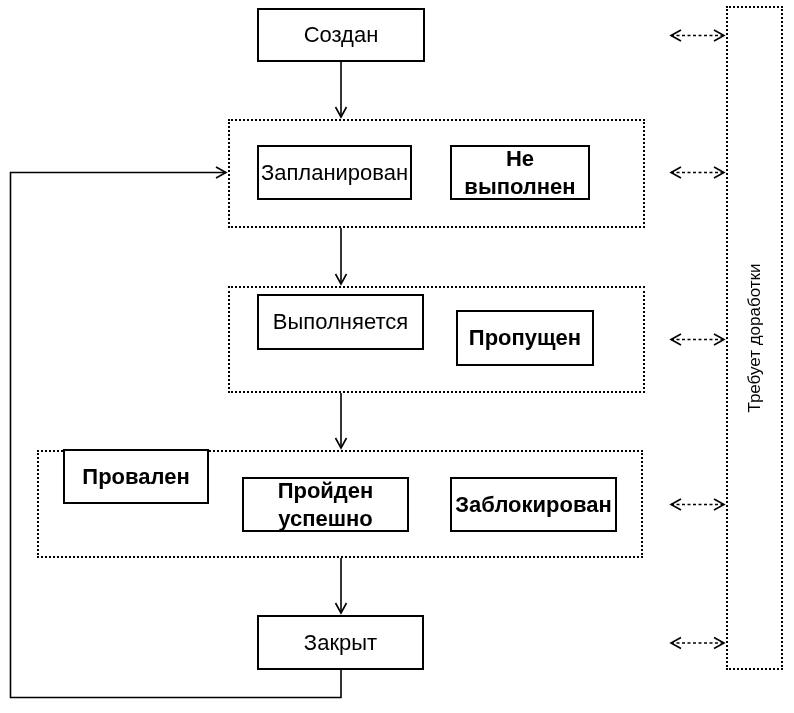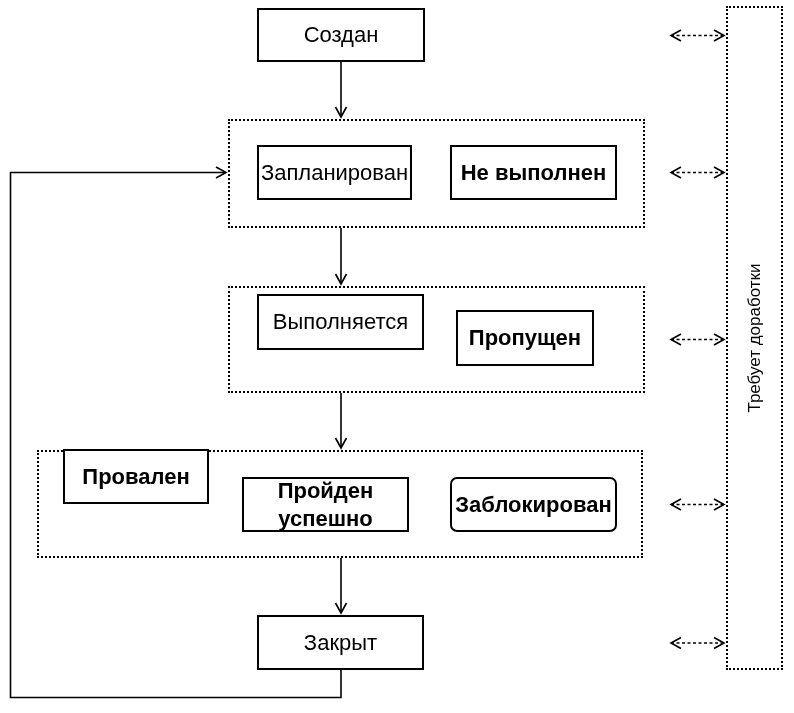--- a/index.html
+++ b/index.html
@@ -52,28 +52,28 @@
   .lane .lane-label {
     transform: rotate(-90deg);
     white-space: nowrap;
     font-size: 17px;
   }
 
   
   #box-created      { left: 257px; top: 8px;   width: 168px; height: 54px; }
   #group-planned    { left: 228px; top: 119px; width: 417px; height: 109px; }
   #box-planned      { left: 257px; top: 145px; width: 155px; height: 55px; }
-  #box-not-executed { left: 450px; top: 145px; width: 167px; height: 55px; }
+  #box-not-executed { left: 450px; top: 145px; width: 140px; height: 55px; }
   #group-executing  { left: 228px; top: 286px; width: 417px; height: 107px; }
   #box-executing    { left: 257px; top: 294px; width: 167px; height: 56px; }
   #box-skipped      { left: 456px; top: 310px; width: 138px; height: 56px; }
   #group-results    { left: 37px;  top: 450px; width: 606px; height: 108px; }
   #box-failed       { left: 63px;  top: 449px; width: 146px; height: 55px; }
   #box-passed       { left: 242px; top: 477px; width: 167px; height: 55px; }
-  #box-blocked      { left: 450px; top: 477px; width: 167px; height: 55px; border-radius: 7px; }
+  #box-blocked      { left: 450px; top: 477px; width: 167px; height: 55px; }
   #box-closed       { left: 257px; top: 615px; width: 167px; height: 55px; }
   #rework-lane      { left: 726px; top: 6px;   width: 57px;  height: 664px; }
 
   svg.wires {
     position: absolute;
     left: 0; top: 0;
     width: 794px; height: 713px;
     z-index: 4;
     pointer-events: none;
   }

